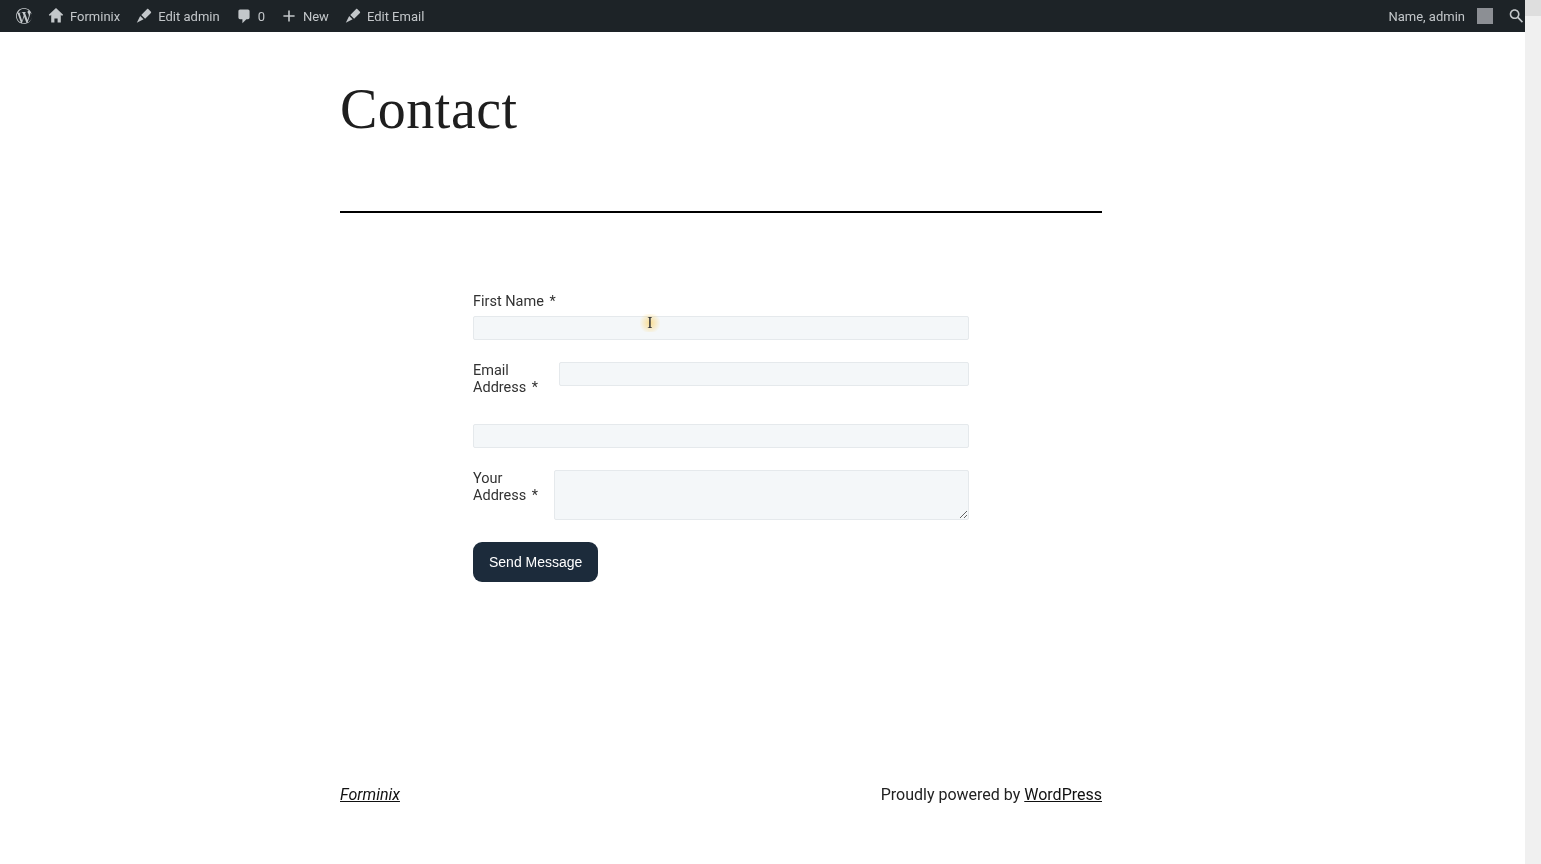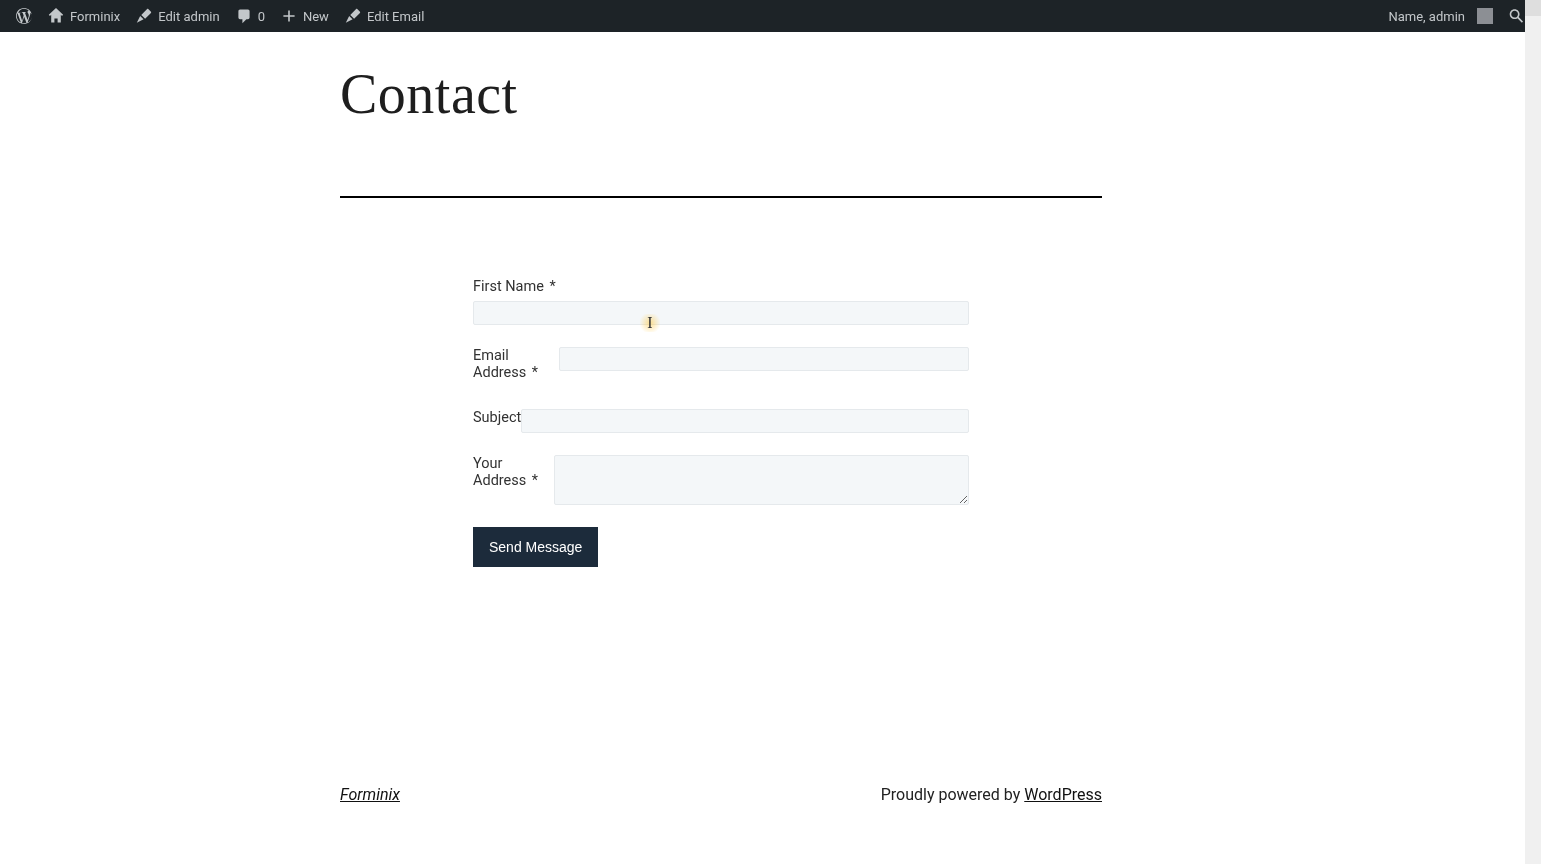--- a/index.html
+++ b/index.html
@@ -4,34 +4,34 @@
   <style>
     *{margin:0;padding:0;box-sizing:border-box}
     body{font-family:-apple-system,BlinkMacSystemFont,"Segoe UI",Roboto,sans-serif;background:#fff;color:#1e1e1e;width:1541px;height:864px;overflow:hidden;position:relative}
     .adminbar{background:#1d2327;height:32px;display:flex;align-items:center;color:#c3c7ca;font-size:13px;padding:0 8px;justify-content:space-between}
     .adminbar-left,.adminbar-right{display:flex;align-items:center;height:100%}
     .ab-item{display:flex;align-items:center;height:32px;padding:0 8px;cursor:pointer;gap:6px}
     .ab-icon{display:inline-flex;align-items:center;justify-content:center;width:16px;height:16px}
     .ab-icon svg{width:16px;height:16px;fill:currentColor}
     .wp-logo svg{width:20px;height:20px}
     .avatar{width:16px;height:16px;background:#8c8f94;margin-left:6px}
-    .content-area{padding:30px 0 0 0}
+    .content-area{padding:45px 0 0 0}
     .content-inner{max-width:762px;width:762px;margin:0 0 0 340px}
     .page-title{font-family:"Times New Roman",serif;font-size:56px;font-weight:400;color:#1e1e1e;letter-spacing:0.5px;margin-bottom:70px}
     .hr{border:none;border-top:2px solid #000;margin-bottom:80px}
     .form-wrap{max-width:496px;margin:0 auto}
     .form-row{display:flex;gap:24px;margin-bottom:22px}
     .form-col{flex:1;display:flex;flex-direction:column}
     .form-group{margin-bottom:22px;display:flex;flex-direction:row}
     label{font-size:14.5px;color:#323232;margin-bottom:6px;font-weight:400}
     .req{margin-left:2px}
     input[type=text],input[type=email],textarea{background:#f4f7f9;border:1px solid #e5e9ec;padding:6px 10px;font-size:14px;font-family:inherit;width:100%;border-radius:2px}
     input[type=text],input[type=email]{height:24px}
     textarea{height:50px;resize:both}
-    .btn{background:#1c2b3b;color:#fff;border:none;padding:12px 16px;font-size:14px;cursor:pointer;border-radius:0}
+    .btn{background:#1c2b3b;color:#fff;border:none;padding:12px 16px;font-size:14px;cursor:pointer;border-radius:9px}
     .highlight{position:absolute;left:640px;top:314px;width:20px;height:18px;background:radial-gradient(circle,rgba(255,200,60,0.55) 0%,rgba(255,200,60,0) 80%);display:flex;align-items:center;justify-content:center;pointer-events:none}
     .highlight .caret{font-family:serif;font-size:16px;color:#333}
     .footer{position:absolute;bottom:60px;left:340px;width:762px;display:flex;justify-content:space-between;align-items:center;font-size:16px}
     .footer-link{font-style:italic;text-decoration:underline;color:#111;cursor:pointer}
     .footer-right{color:#222}
     .footer-right a{text-decoration:underline;color:#111;cursor:pointer}
     .scrollbar{position:absolute;right:0;top:0;width:16px;height:100%;background:#f0f0f0}
     .scroll-top{position:absolute;top:0;right:0;width:16px;height:16px;background:#dedede}
   </style>
 </head>
@@ -111,21 +111,20 @@
         <div class="form-col">
           <label><span>First Name</span> <span class="req">*</span></label>
           <input type="text" value="" style="">
         </div>
       </div>
       <div class="form-group">
         <label><span>Email Address</span> <span class="req">*</span></label>
         <input type="email" value="" style="">
       </div>
       <div class="form-group">
-        <label>Subject</label>
         <input type="text" value="" style="">
       </div>
       <div class="form-group">
         <label><span>Your Address</span> <span class="req">*</span></label>
         <textarea value="" style=""></textarea>
       </div>
       <button class="btn">Send Message</button>
     </div>
   </div>
 </div>

